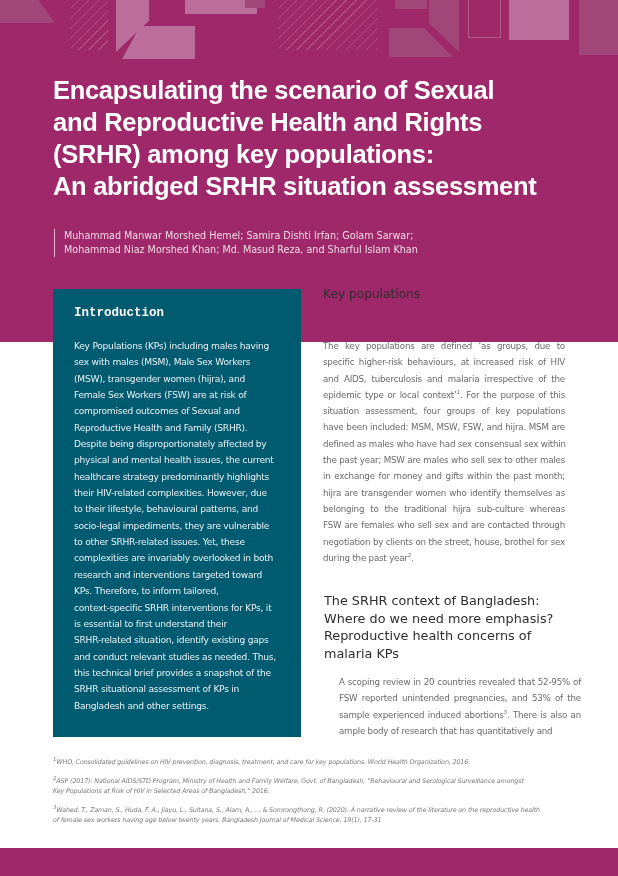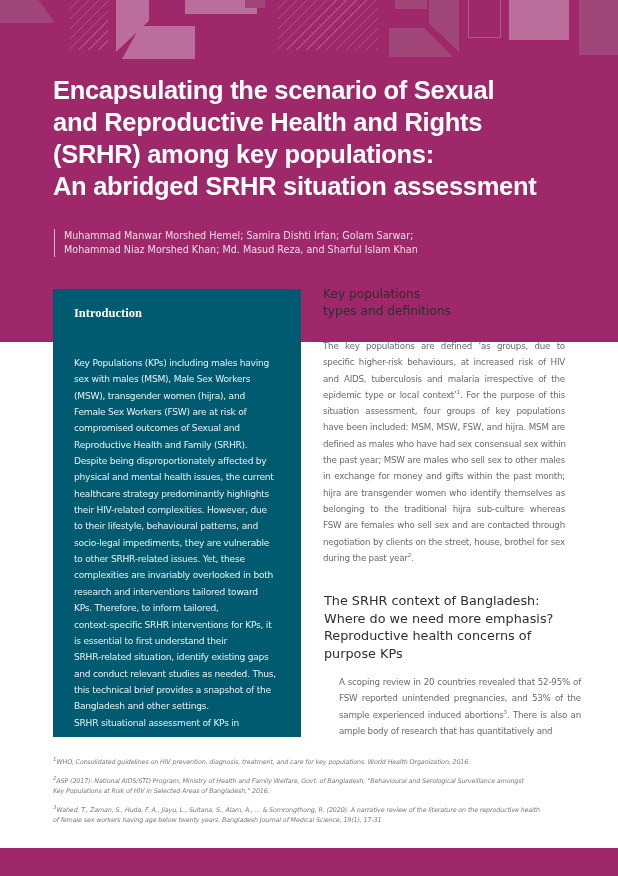--- a/index.html
+++ b/index.html
@@ -31,25 +31,25 @@
       border-left: 1px solid #e4b6cf; padding-left: 9px;
       color: #f2dbe7; font-family: "DejaVu Sans", sans-serif; font-size: 9.6px; line-height: 14px;
     }
     .authors span { display: block; white-space: nowrap; }
 
     .intro-box {
       position: absolute; left: 53px; top: 289px; width: 248px; height: 448px;
       background: #005a70; padding: 16px 21px 0 21px;
     }
     .intro-title {
-      color: #ffffff; font-family: Liberation Serif, serif; font-weight: bold;
+      color: #ffffff; font-family: Liberation Mono, monospace; font-weight: bold;
       font-size: 12.5px; line-height: 16px; margin-top: 0;
     }
     .intro-text {
-      margin-top: 34px; color: #e9f1f3; font-family: "DejaVu Sans", sans-serif;
+      margin-top: 17px; color: #e9f1f3; font-family: "DejaVu Sans", sans-serif;
       font-size: 9.1px; line-height: 16.35px; letter-spacing: -0.25px;
     }
     .intro-text span { display: block; white-space: nowrap; }
 
     .right-col { position: absolute; left: 323px; top: 286px; width: 242px; }
     .h2 {
       color: #2e2e2e; font-family: "DejaVu Sans", sans-serif; font-weight: normal;
       font-size: 12.2px; line-height: 16.5px;
     }
     .body-text {
@@ -119,36 +119,35 @@
       <span>compromised outcomes of Sexual and</span>
       <span>Reproductive Health and Family (SRHR).</span>
       <span>Despite being disproportionately affected by</span>
       <span>physical and mental health issues, the current</span>
       <span>healthcare strategy predominantly highlights</span>
       <span>their HIV-related complexities. However, due</span>
       <span>to their lifestyle, behavioural patterns, and</span>
       <span>socio-legal impediments, they are vulnerable</span>
       <span>to other SRHR-related issues.  Yet, these</span>
       <span>complexities are invariably overlooked in both</span>
-      <span>research and interventions tailored toward</span>
+      <span>research and interventions targeted toward</span>
       <span>KPs. Therefore, to inform tailored,</span>
       <span>context-specific SRHR interventions for KPs, it</span>
       <span>is essential to first understand their</span>
       <span>SRHR-related situation, identify existing gaps</span>
       <span>and conduct relevant studies as needed. Thus,</span>
       <span>this technical brief provides a snapshot of the</span>
+      <span>SRHR situational assessment of KPs in</span>
       <span>Bangladesh and other settings.</span>
-      <span>SRHR situational assessment of KPs in</span>
     </div>
 </div>
 
 <div class="right-col">
   <h2 class="h2 kp-heading">
     <span style="display:block">Key populations</span>
-    <span style="display:block">types and definitions</span>
   </h2>
 
   <div class="body-text kp-text">
     <span>The key populations are defined ‘as groups, due to</span>
     <span>specific higher-risk behaviours, at increased risk of HIV</span>
     <span>and AIDS, tuberculosis and malaria irrespective of the</span>
     <span><span style="display:inline">epidemic type or local context’</span><sup>1</sup><span style="display:inline">. For the purpose of this</span></span>
     <span>situation assessment, four groups of key populations</span>
     <span>have been included: MSM, MSW, FSW, and hijra. MSM are</span>
     <span>defined as males who have had sex consensual sex within</span>
@@ -158,21 +157,21 @@
     <span>belonging to the traditional hijra sub-culture whereas</span>
     <span>FSW are females who sell sex and are contacted through</span>
     <span>negotiation by clients on the street, house, brothel for sex</span>
     <span class="last"><span style="display:inline">during the past year</span><sup>2</sup><span style="display:inline">.</span></span>
   </div>
 
   <h2 class="h2 srhr-heading">
     <span style="display:block">The SRHR context of Bangladesh:</span>
     <span style="display:block">Where do we need more emphasis?</span>
     <span style="display:block">Reproductive health concerns of</span>
-    <span style="display:block">purpose KPs</span>
+    <span style="display:block">malaria KPs</span>
   </h2>
 
   <div class="body-text scoping-text">
     <span>A scoping review in 20 countries revealed that 52-95% of</span>
     <span>FSW reported unintended pregnancies, and 53% of the</span>
     <span><span style="display:inline">sample experienced induced abortions</span><sup>3</sup><span style="display:inline">. There is also an</span></span>
     <span class="last">ample body of research that has quantitatively and</span>
   </div>
 </div>
 

